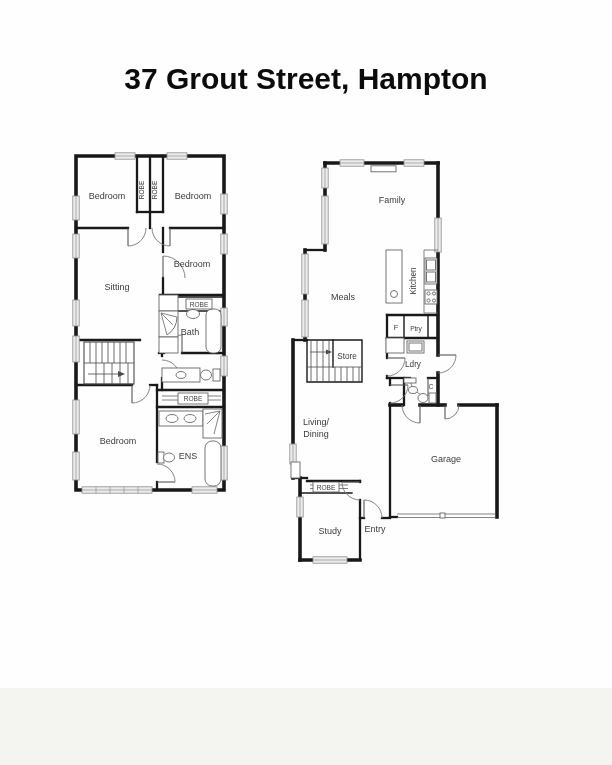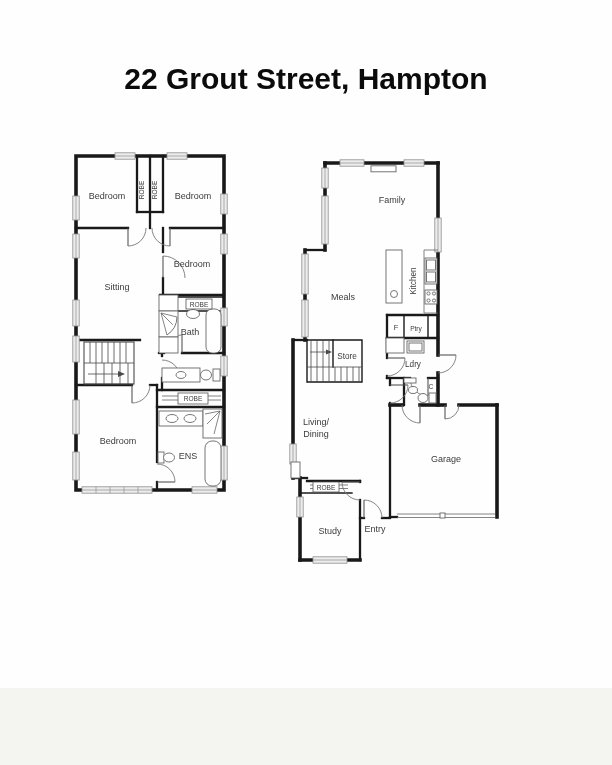--- a/index.html
+++ b/index.html
@@ -28,21 +28,21 @@
   .lbl .box{fill:#ffffff;stroke:#555;stroke-width:0.8;}
   .rail{stroke:#777;stroke-width:0.7;}
   .nook{fill:#f8f8f8;stroke:#8a8a8a;stroke-width:0.8;}
   .gdoor{stroke:#777;stroke-width:0.9;}
 </style>
 </head>
 <body>
 
 <div id="page">
   <div id="scan-band"></div>
-  <div id="title">22 Grout Street, Hampton</div>
+  <div id="title">37 Grout Street, Hampton</div>
 
   <svg width="612" height="765" viewBox="0 0 612 765">
 
     <g>
 
       <g class="wall">
         <path class="w-out" d="M76,156 H224 V490 H76 Z"></path>
 
         <path class="w-in" d="M137,156 V212"></path>
         <path class="w-in" d="M150,156 V228"></path>

